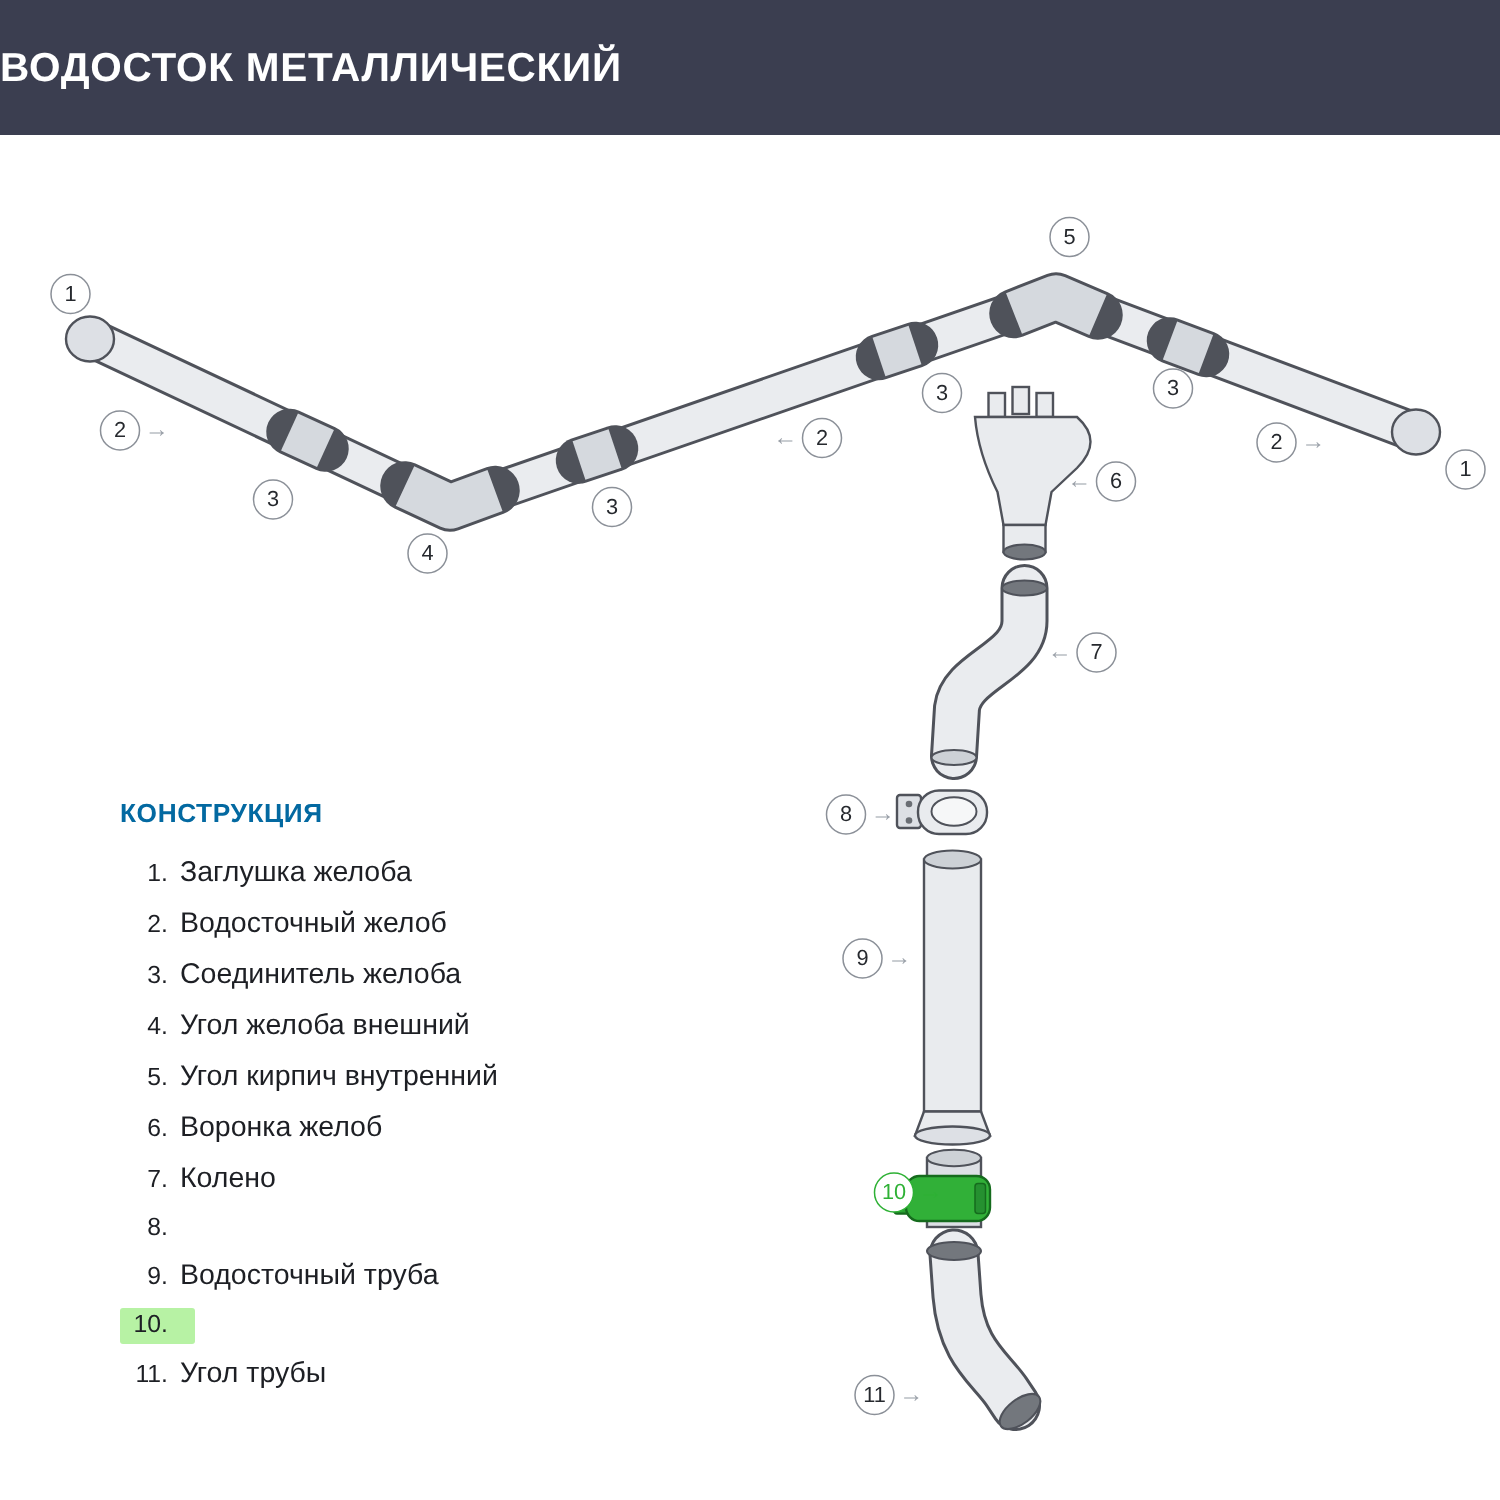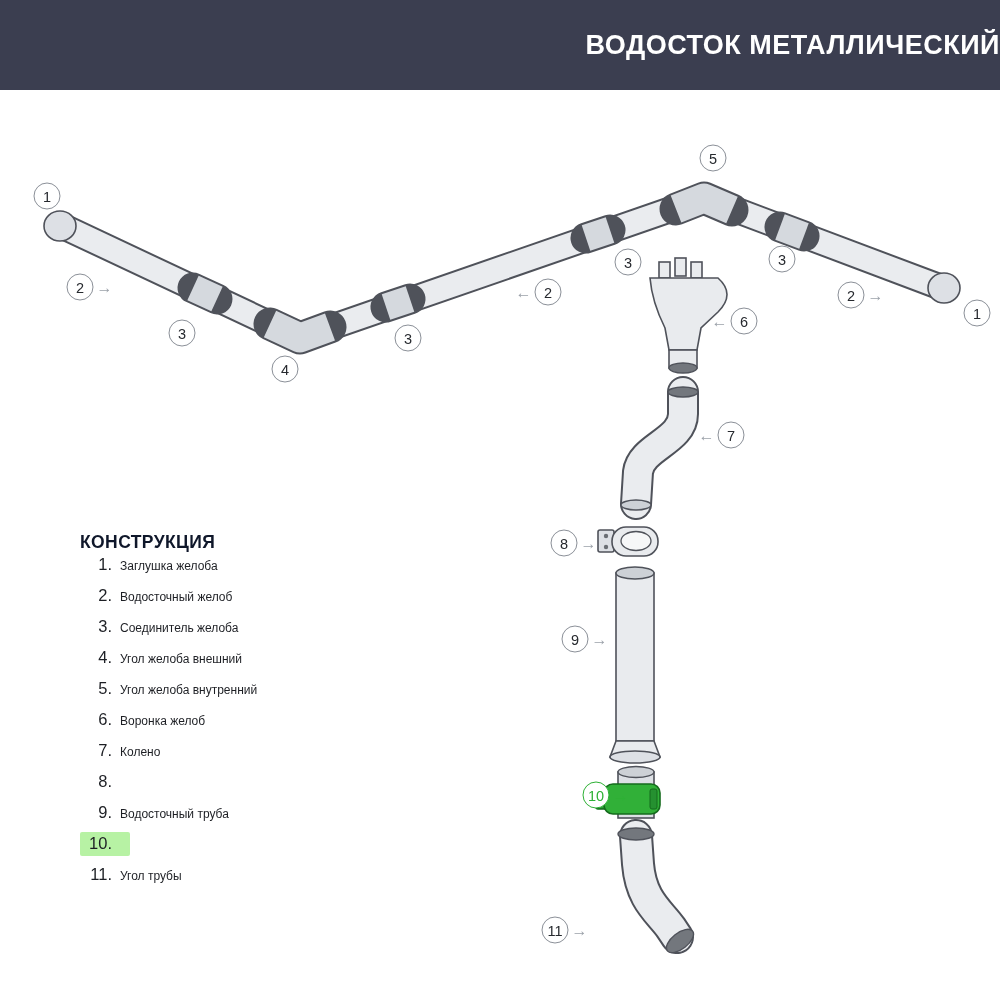--- a/index.html
+++ b/index.html
@@ -1,20 +1,20 @@
 <!DOCTYPE html>
 <html style="--header-bg: #3b3e50; --highlight-bg: #b7f2a4; --accent-green: #2eb135; --part-fill: #e9ebee; --outline: #4f525a;"><head>
 <meta charset="utf-8">
 <style>
   * { margin:0; padding:0; box-sizing:border-box; }
   html,body { width:1000px; height:1000px; background:#fff; font-family:"Liberation Sans", sans-serif; }
   .page { position:relative; width:1000px; height:1000px; background:#fff; overflow:hidden; }
 
   .topbar { position:absolute; top:0; left:0; width:100%; height:90px;
-    background:var(--header-bg,#3b3e50); display:flex; align-items:center; justify-content:flex-end; }
+    background:var(--header-bg,#3b3e50); display:flex; align-items:center; justify-content:flex-start; }
   .topbar h1 { color:#ffffff; font-size:27px; font-weight:700; letter-spacing:.5px; }
 
   svg.diagram { position:absolute; top:0; left:0; }
   .tube-outline { stroke:#4f525a; fill:none; stroke-linejoin:round; stroke-linecap:round; }
   .tube-fill    { stroke:#eaecef; fill:none; stroke-linejoin:round; stroke-linecap:round; }
   .conn-fill    { stroke:#d5d9de; fill:none; stroke-linecap:butt; }
   .part         { fill:#e9ebee; stroke:#4f525a; stroke-width:1.6; }
   .part-dk      { fill:#dde0e5; stroke:#4f525a; stroke-width:1.6; }
   .hole         { fill:#73777d; stroke:#4f525a; stroke-width:1.4; }
   .rim          { fill:#cdd1d6; stroke:#4f525a; stroke-width:1.4; }
@@ -23,27 +23,27 @@
   .callout { position:absolute; transform:translate(-50%,-50%); }
   .cc { display:flex; align-items:center; justify-content:center; width:27px; height:27px;
     border-radius:50%; background:#fff; border:1.5px solid #8b9098; font-size:14.5px; color:#26292e; }
   .callout .ar { position:absolute; top:50%; transform:translateY(-50%); color:#9ba1a9; font-size:16px; line-height:1; }
   .callout .ar.right { left:30px; }
   .callout .ar.left  { right:30px; }
   .callout.green .cc { border-color:var(--accent-green,#2eb135); color:var(--accent-green,#2eb135); }
   .callout.green .ar { color:var(--accent-green,#2eb135); }
 
   .legend { position:absolute; left:80px; top:532px; }
-  .legend h2 { font-size:17.5px; font-weight:700; color:#0f172a; letter-spacing:.4px; }
+  .legend h2 { font-size:17.5px; font-weight:700; color:#0369a1; letter-spacing:.4px; margin-bottom:16px; }
   .legend ul { list-style:none; }
   .legend li { margin-bottom:7px; }
   .row { display:inline-flex; align-items:baseline; padding:2px 10px 3px 2px; border-radius:2px; }
   .row.hl { background:var(--highlight-bg,#b7f2a4); }
   .num { display:inline-block; min-width:30px; text-align:right; margin-right:8px; font-size:16.5px; color:#1d1f24; }
-  .lab { font-size:12px; color:#1d1f24; }
+  .lab { font-size:19px; color:#1d1f24; }
 </style>
 </head>
 <body>
 
 <div class="page">
 
   <header class="topbar">
     <h1>ВОДОСТОК МЕТАЛЛИЧЕСКИЙ</h1>
   </header>
 
@@ -175,21 +175,21 @@
         <span class="ar right">→</span>
       </div>
       <div class="callout" style="left: 575px; top: 639px;">
         <span class="cc">9</span>
         <span class="ar right">→</span>
       </div>
       <div class="callout green" style="left: 596px; top: 795px;">
         <span class="cc">10</span>
         <span class="ar right">→</span>
       </div>
-      <div class="callout" style="left: 555px; top: 930px;">
+      <div class="callout" style="left: 583px; top: 930px;">
         <span class="cc">11</span>
         <span class="ar right">→</span>
       </div>
     </div>
 
   <aside class="legend">
     <h2>КОНСТРУКЦИЯ</h2>
     <ul id="legend-list">
         <li><span class="row">
             <span class="num">1.</span>
@@ -202,21 +202,21 @@
         <li><span class="row">
             <span class="num">3.</span>
             <span class="lab">Соединитель желоба</span>
           </span></li>
         <li><span class="row">
             <span class="num">4.</span>
             <span class="lab">Угол желоба внешний</span>
           </span></li>
         <li><span class="row">
             <span class="num">5.</span>
-            <span class="lab">Угол желоба внутренний</span>
+            <span class="lab">Угол кирпич внутренний</span>
           </span></li>
         <li><span class="row">
             <span class="num">6.</span>
             <span class="lab">Воронка желоб</span>
           </span></li>
         <li><span class="row">
             <span class="num">7.</span>
             <span class="lab">Колено</span>
           </span></li>
         <li><span class="row">

